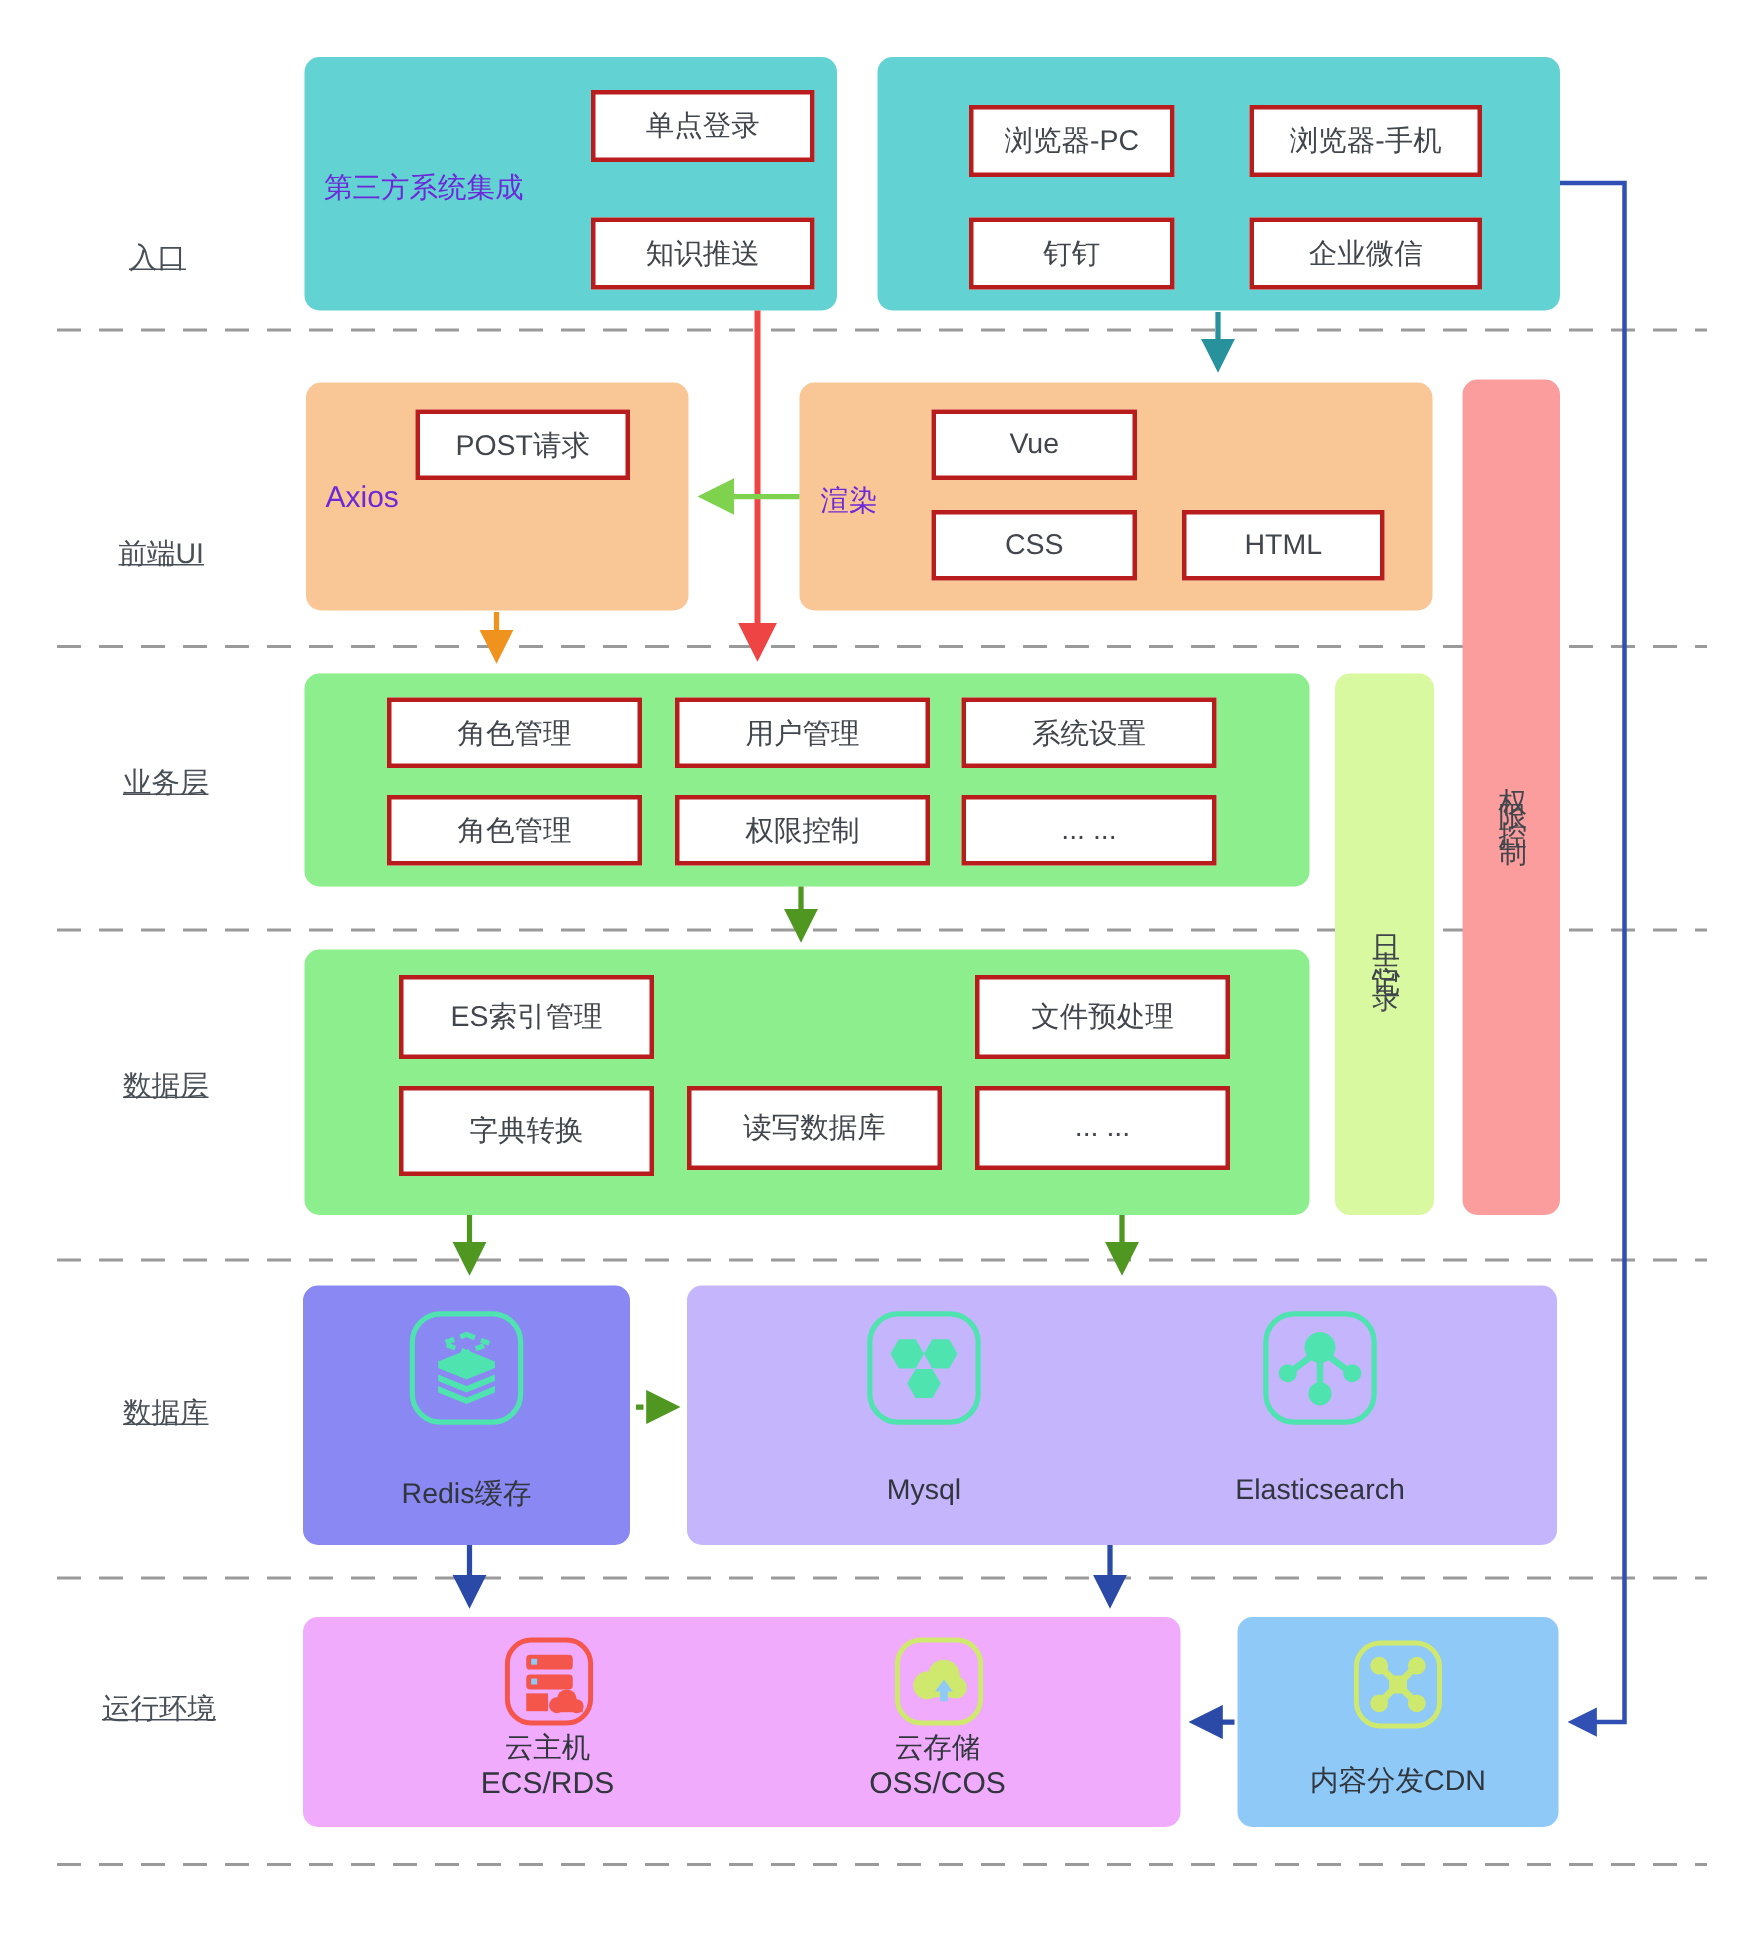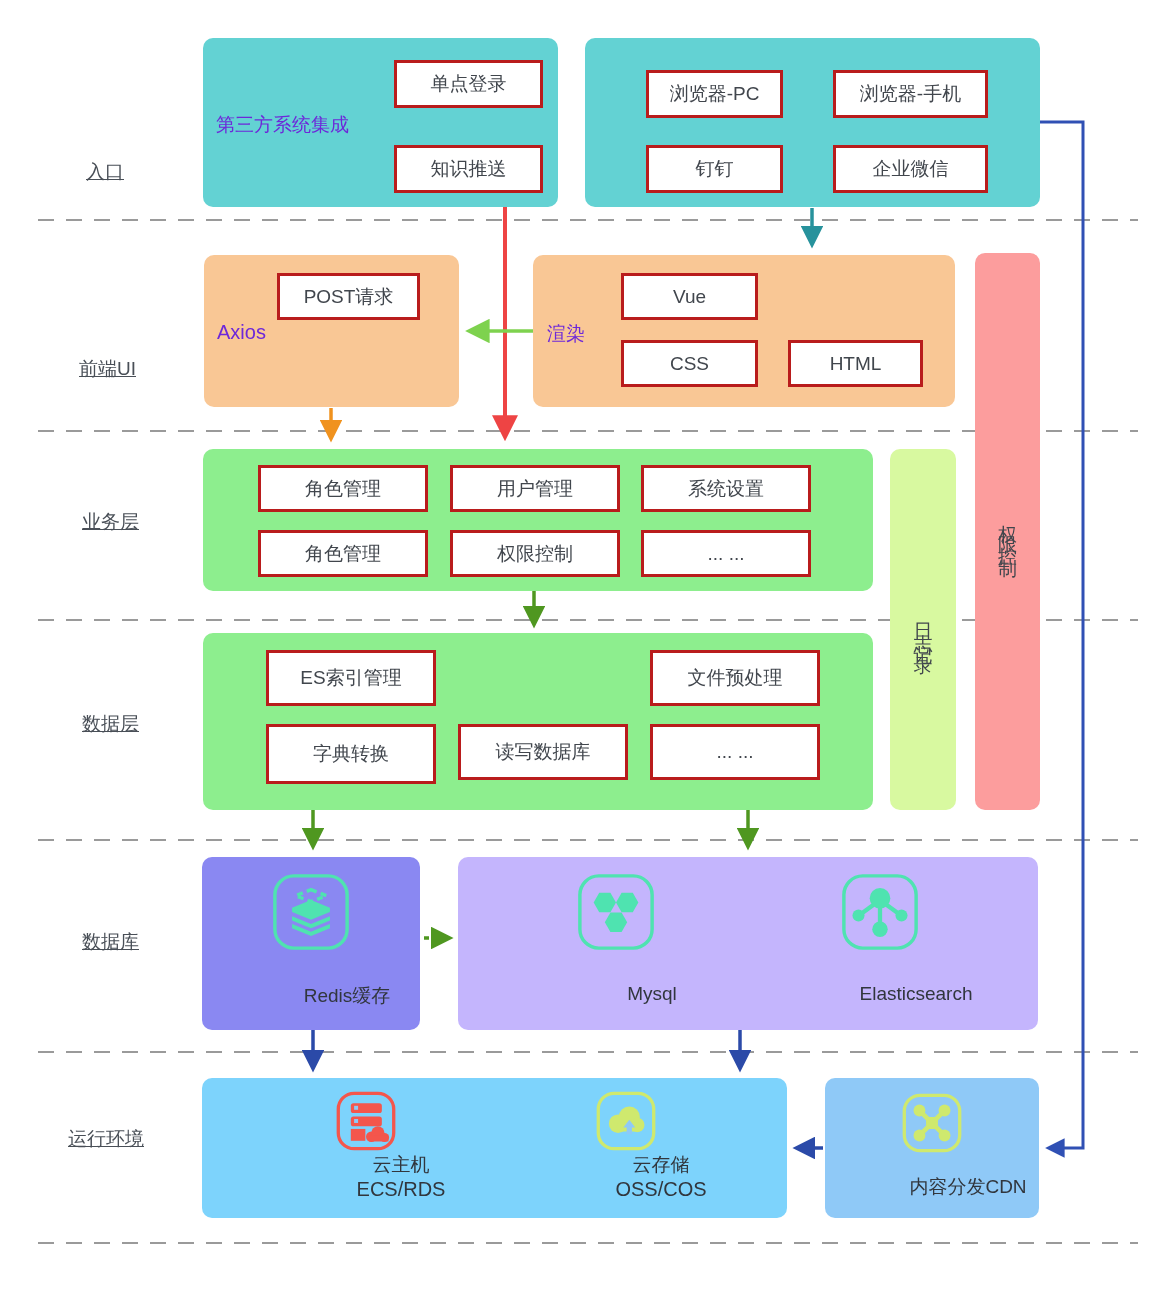--- a/index.html
+++ b/index.html
@@ -16,21 +16,21 @@
   .wbox {
     position:absolute; background:#ffffff; border:3px solid #b91c1c; box-sizing:border-box;
     display:flex; align-items:center; justify-content:center; font-size:19px; color:#41464d;
     white-space:nowrap; z-index:2;
   }
   .gtitle { position:absolute; font-size:19px; color:#6d28d9; white-space:nowrap; z-index:2; }
   .vbar {
     position:absolute; border-radius:10px; z-index:1; display:flex; align-items:center; justify-content:center;
     writing-mode:vertical-rl; text-orientation:upright; letter-spacing:11px; font-size:19px; color:#41464d;
   }
-  .nodelabel { position:absolute; text-align:center; font-size:19px; color:#31363d; z-index:2; white-space:nowrap;padding-left:36px; }
+  .nodelabel { position:absolute; text-align:center; font-size:19px; color:#31363d; z-index:2; white-space:nowrap; }
   .icon { position:absolute; z-index:2; }
   #arrows { position:absolute; left:0; top:0; z-index:3; pointer-events:none; }
 </style>
 </head>
 <body>
 
 <div id="canvas">
 
   <div class="dash" style="top:219px"></div>
   <div class="dash" style="top:430px"></div>
@@ -118,21 +118,21 @@
         <line x1="50" y1="36" x2="50" y2="68"></line>
       </g>
       <circle cx="50" cy="34" r="12" fill="#4fe3b0"></circle>
       <circle cx="25" cy="54" r="7" fill="#4fe3b0"></circle>
       <circle cx="75" cy="54" r="7" fill="#4fe3b0"></circle>
       <circle cx="50" cy="70" r="9" fill="#4fe3b0"></circle>
     </svg>
     <div class="nodelabel" style="left:322px;top:126px;width:200px">Elasticsearch</div>
   </div>
 
-  <div class="gbox" style="left:202px;top:1078px;width:585px;height:140px;background:#7dd3fc">
+  <div class="gbox" style="left:202px;top:1078px;width:585px;height:140px;background:#f0abfc">
     <svg class="icon" style="left:131px;top:10px" width="66" height="66" viewBox="0 0 100 100">
       <rect x="8" y="8" width="84" height="84" rx="24" fill="none" stroke="#f4564c" stroke-width="5"></rect>
       <rect x="27" y="23" width="47" height="15" rx="4" fill="#f4564c"></rect>
       <rect x="32" y="27" width="6" height="6" fill="#8fc9f7"></rect>
       <rect x="27" y="43" width="47" height="15" rx="4" fill="#f4564c"></rect>
       <rect x="32" y="47" width="6" height="6" fill="#8fc9f7"></rect>
       <rect x="27" y="62" width="22" height="18" fill="#f4564c"></rect>
       <circle cx="58" cy="74" r="8" fill="#f4564c"></circle>
       <circle cx="68" cy="68" r="10" fill="#f4564c"></circle>
       <circle cx="78" cy="75" r="7" fill="#f4564c"></circle>

